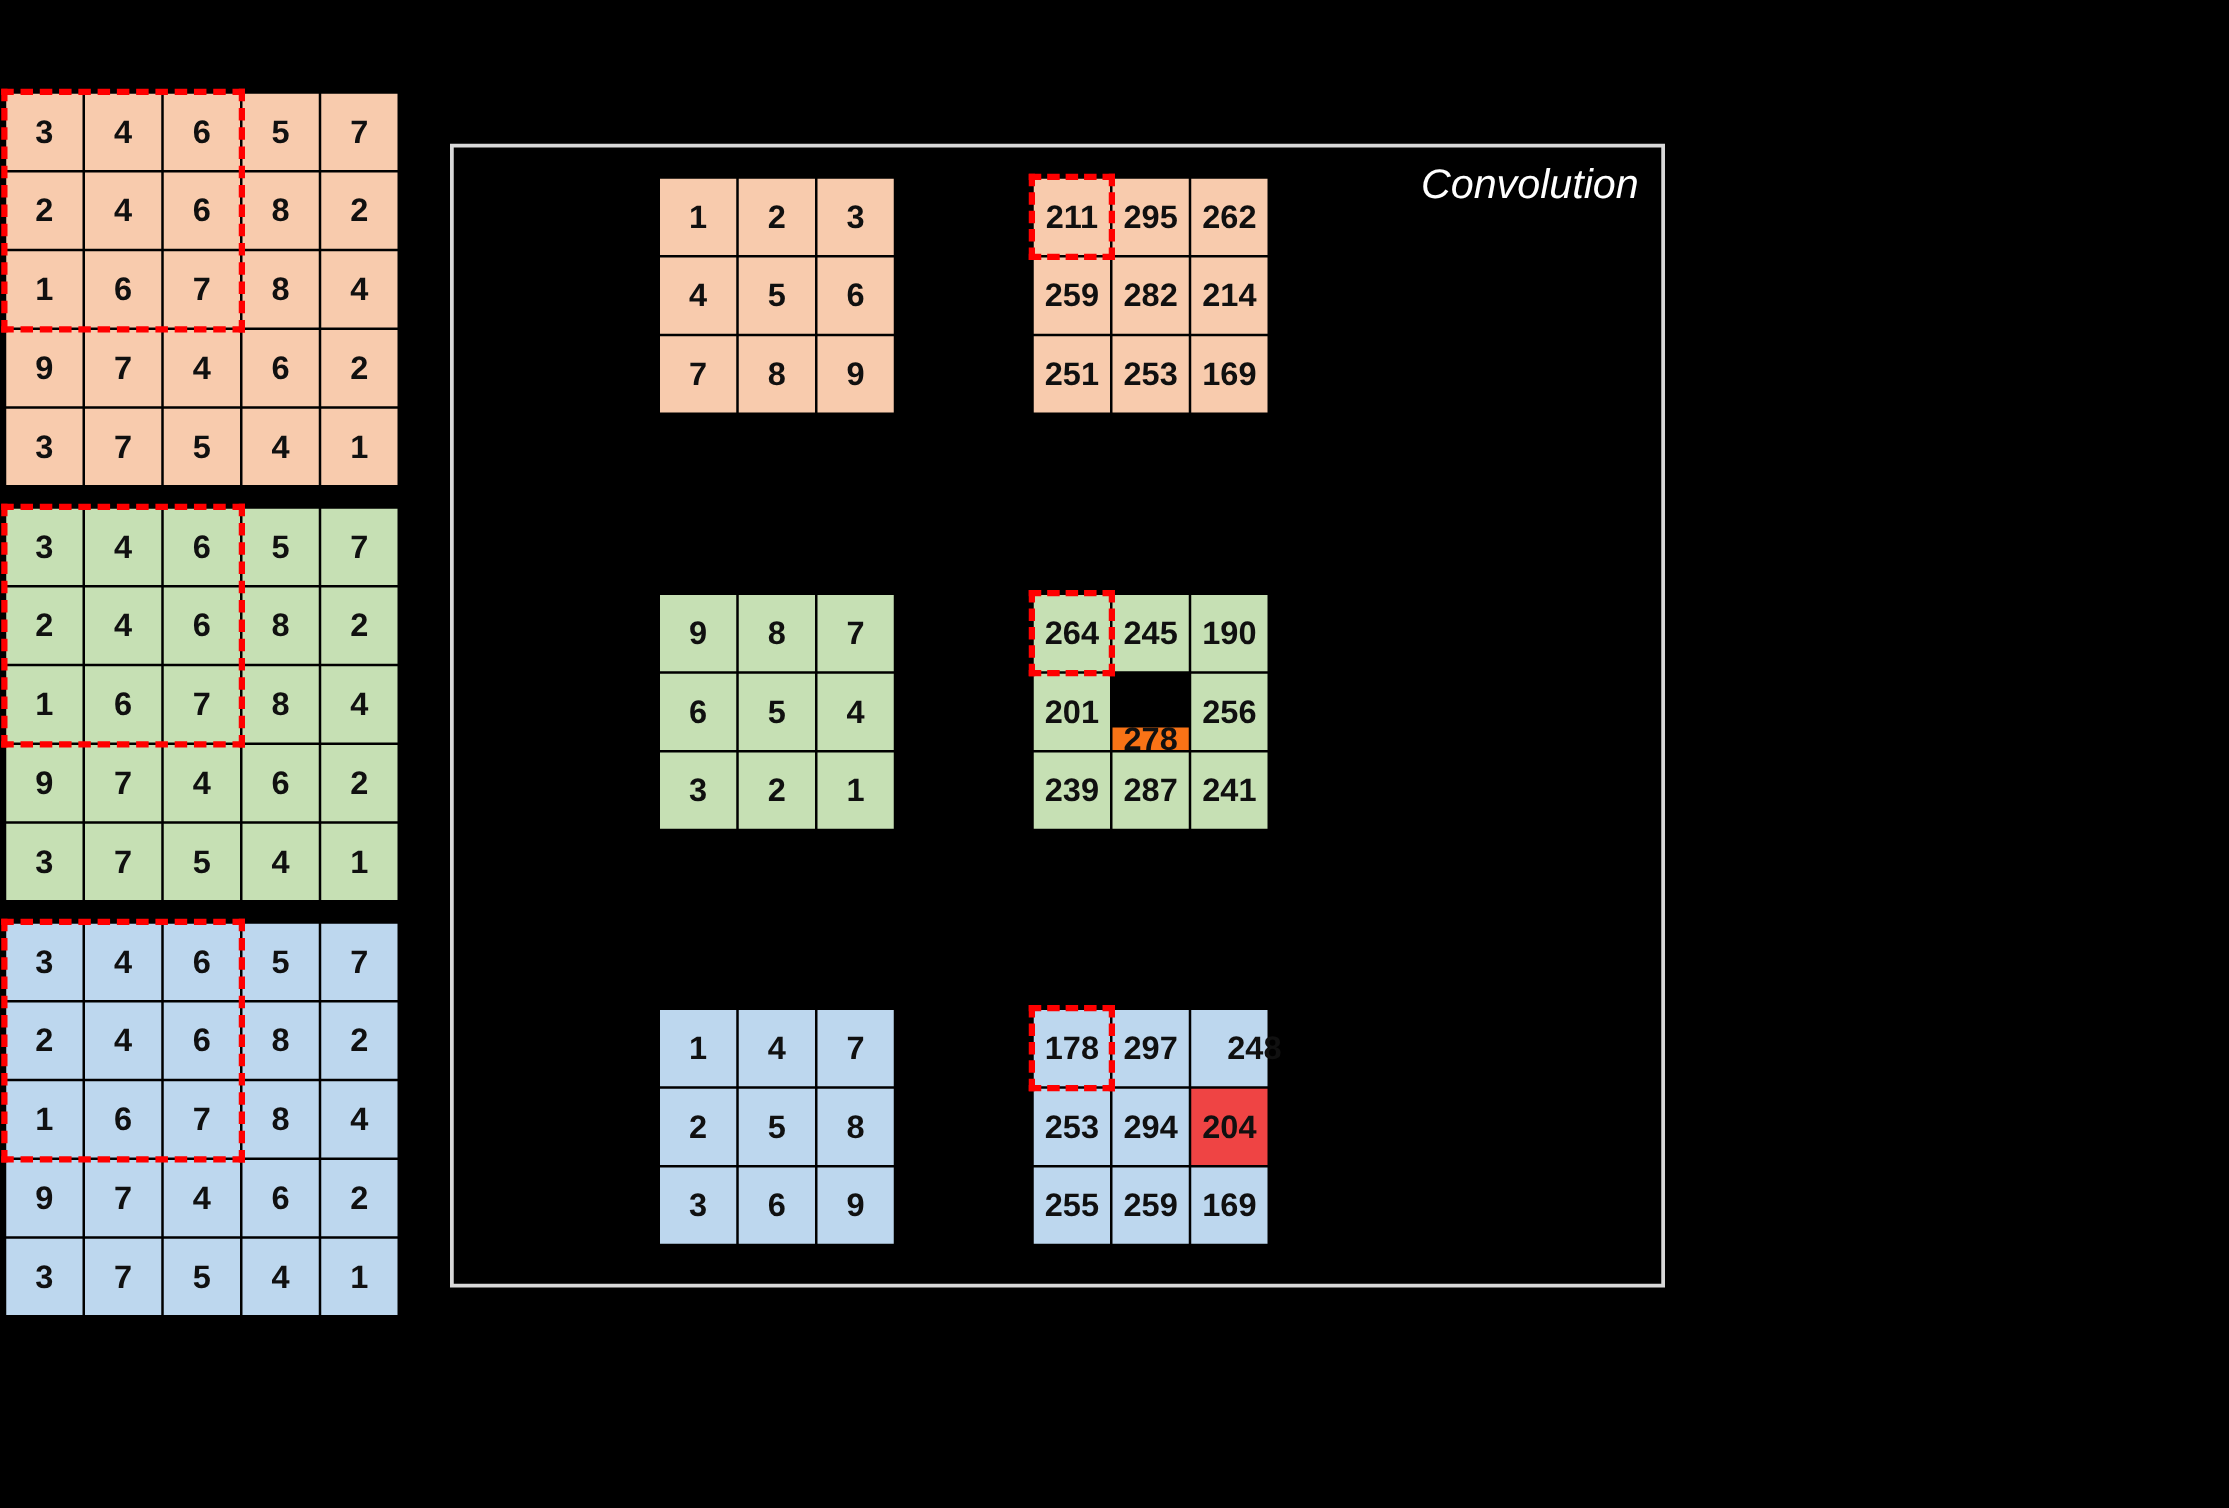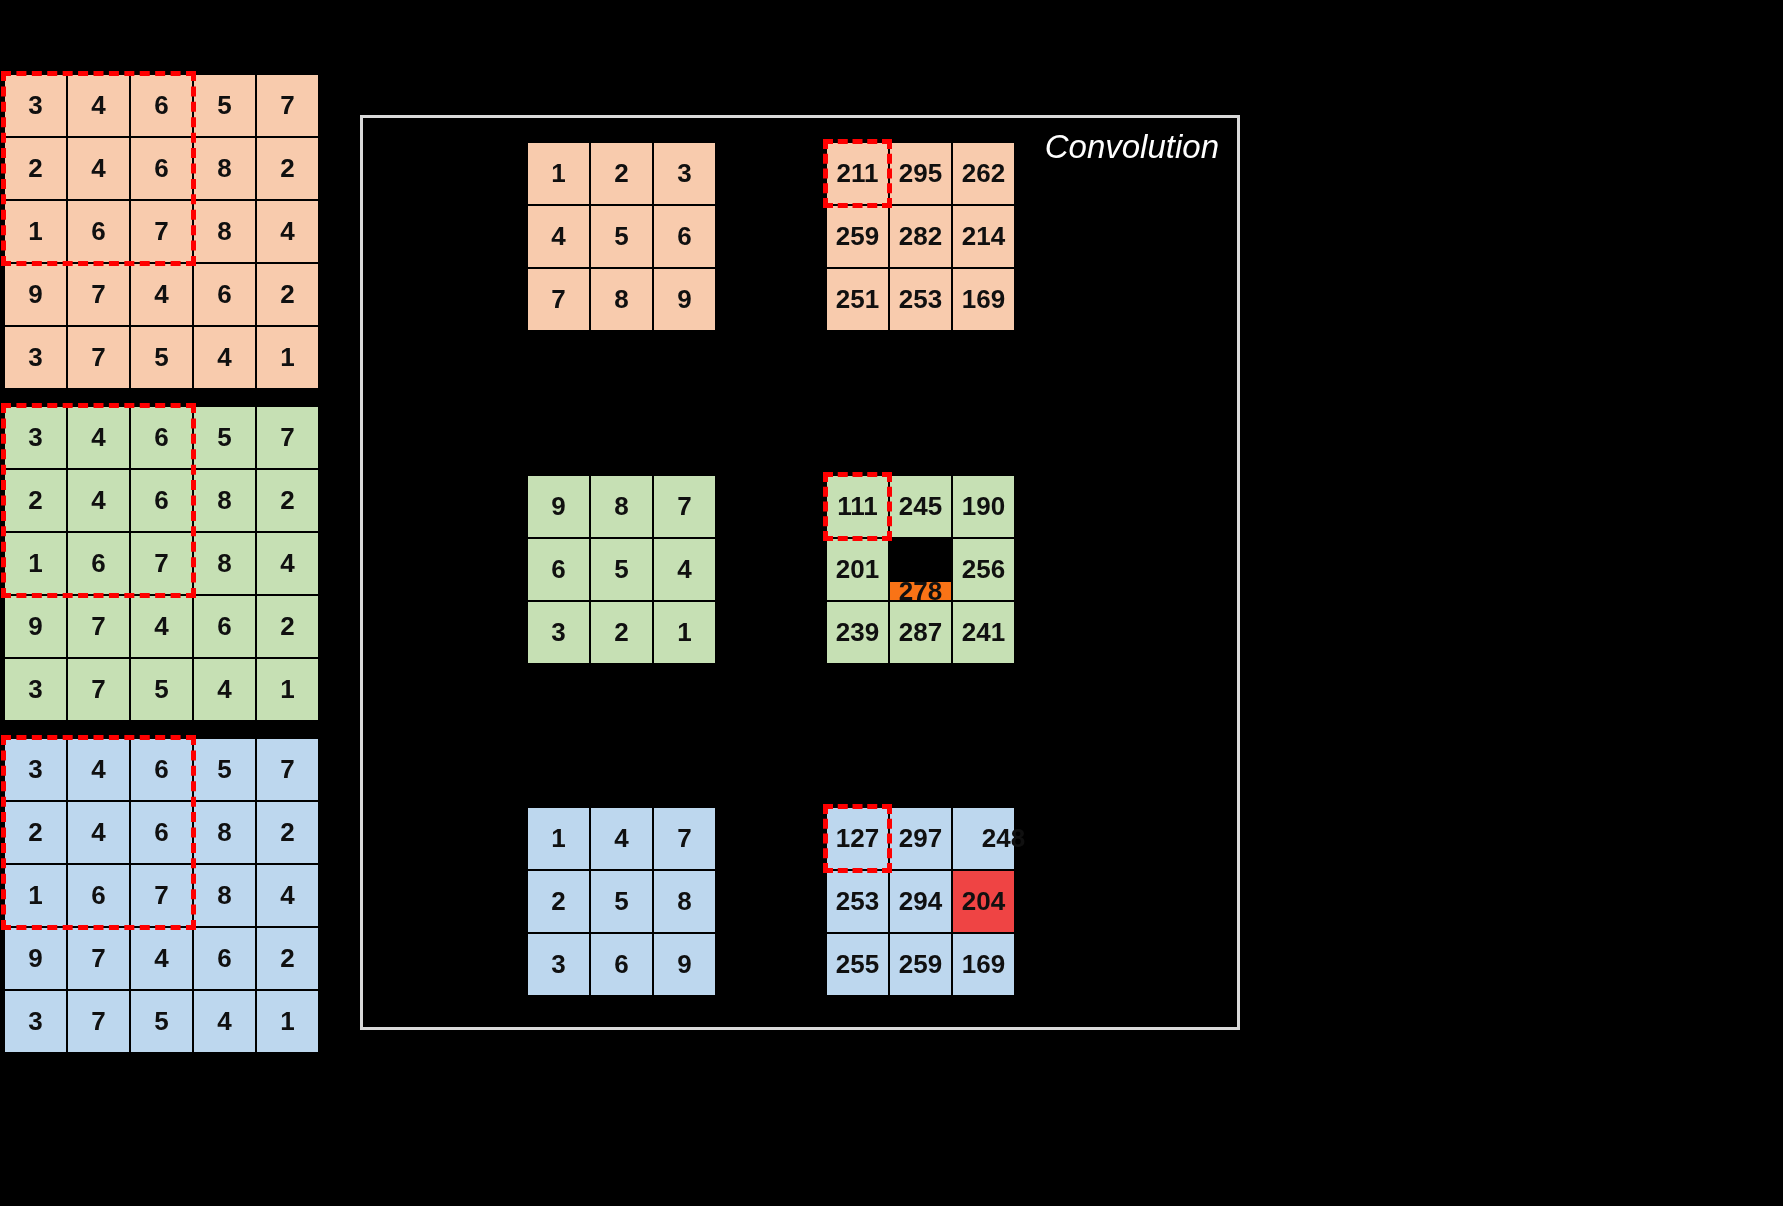--- a/index.html
+++ b/index.html
@@ -41,21 +41,21 @@
     position: absolute;
     left: -4px; top: -4px;
     width: 69px; height: 69px;
     border: 5px dashed #FF0000;
     pointer-events: none;
     z-index: 3;
   }
   .conv-box {
     position: absolute;
     left: 360px; top: 115px;
-    width: 880px; height: 915px;
+    width: 972px; height: 915px;
     border: 3px solid #D9D9D9;
   }
   .conv-label {
     position: absolute;
     top: 10px; right: 18px;
     color: #FFFFFF;
     font-style: italic;
     font-size: 33px;
   }
   
@@ -205,33 +205,33 @@
       <div class="cell" style="background: rgb(248, 203, 173);">262</div>
       <div class="cell" style="background: rgb(248, 203, 173);">259</div>
       <div class="cell" style="background: rgb(248, 203, 173);">282</div>
       <div class="cell" style="background: rgb(248, 203, 173);">214</div>
       <div class="cell" style="background: rgb(248, 203, 173);">251</div>
       <div class="cell" style="background: rgb(248, 203, 173);">253</div>
       <div class="cell" style="background: rgb(248, 203, 173);">169</div>
     </div>
   <div id="fmap-2" class="matrix grid3">
     <div class="hl-cell"></div>
-  <div class="cell" style="background: rgb(198, 224, 180);">111</div>
+  <div class="cell" style="background: rgb(198, 224, 180);">264</div>
       <div class="cell" style="background: rgb(198, 224, 180); text-align: right;">245</div>
       <div class="cell" style="background: rgb(198, 224, 180);">190</div>
       <div class="cell" style="background: rgb(198, 224, 180);">201</div>
       <div class="cell" style="background: #f97316; margin-top: 43px;">278</div>
       <div class="cell" style="background: rgb(198, 224, 180);">256</div>
       <div class="cell" style="background: rgb(198, 224, 180);">239</div>
       <div class="cell" style="background: rgb(198, 224, 180);">287</div>
       <div class="cell" style="background: rgb(198, 224, 180);">241</div>
     </div>
   <div id="fmap-3" class="matrix grid3">
     <div class="hl-cell"></div>
-  <div class="cell" style="background: rgb(189, 215, 238);">127</div>
+  <div class="cell" style="background: rgb(189, 215, 238);">178</div>
       <div class="cell" style="background: rgb(189, 215, 238);">297</div>
       <div class="cell" style="background: rgb(189, 215, 238); padding-left: 40px;">248</div>
       <div class="cell" style="background: rgb(189, 215, 238);">253</div>
       <div class="cell" style="background: rgb(189, 215, 238);">294</div>
       <div class="cell" style="background: #ef4444;">204</div>
       <div class="cell" style="background: rgb(189, 215, 238);">255</div>
       <div class="cell" style="background: rgb(189, 215, 238);">259</div>
       <div class="cell" style="background: rgb(189, 215, 238);">169</div>
     </div>
 

